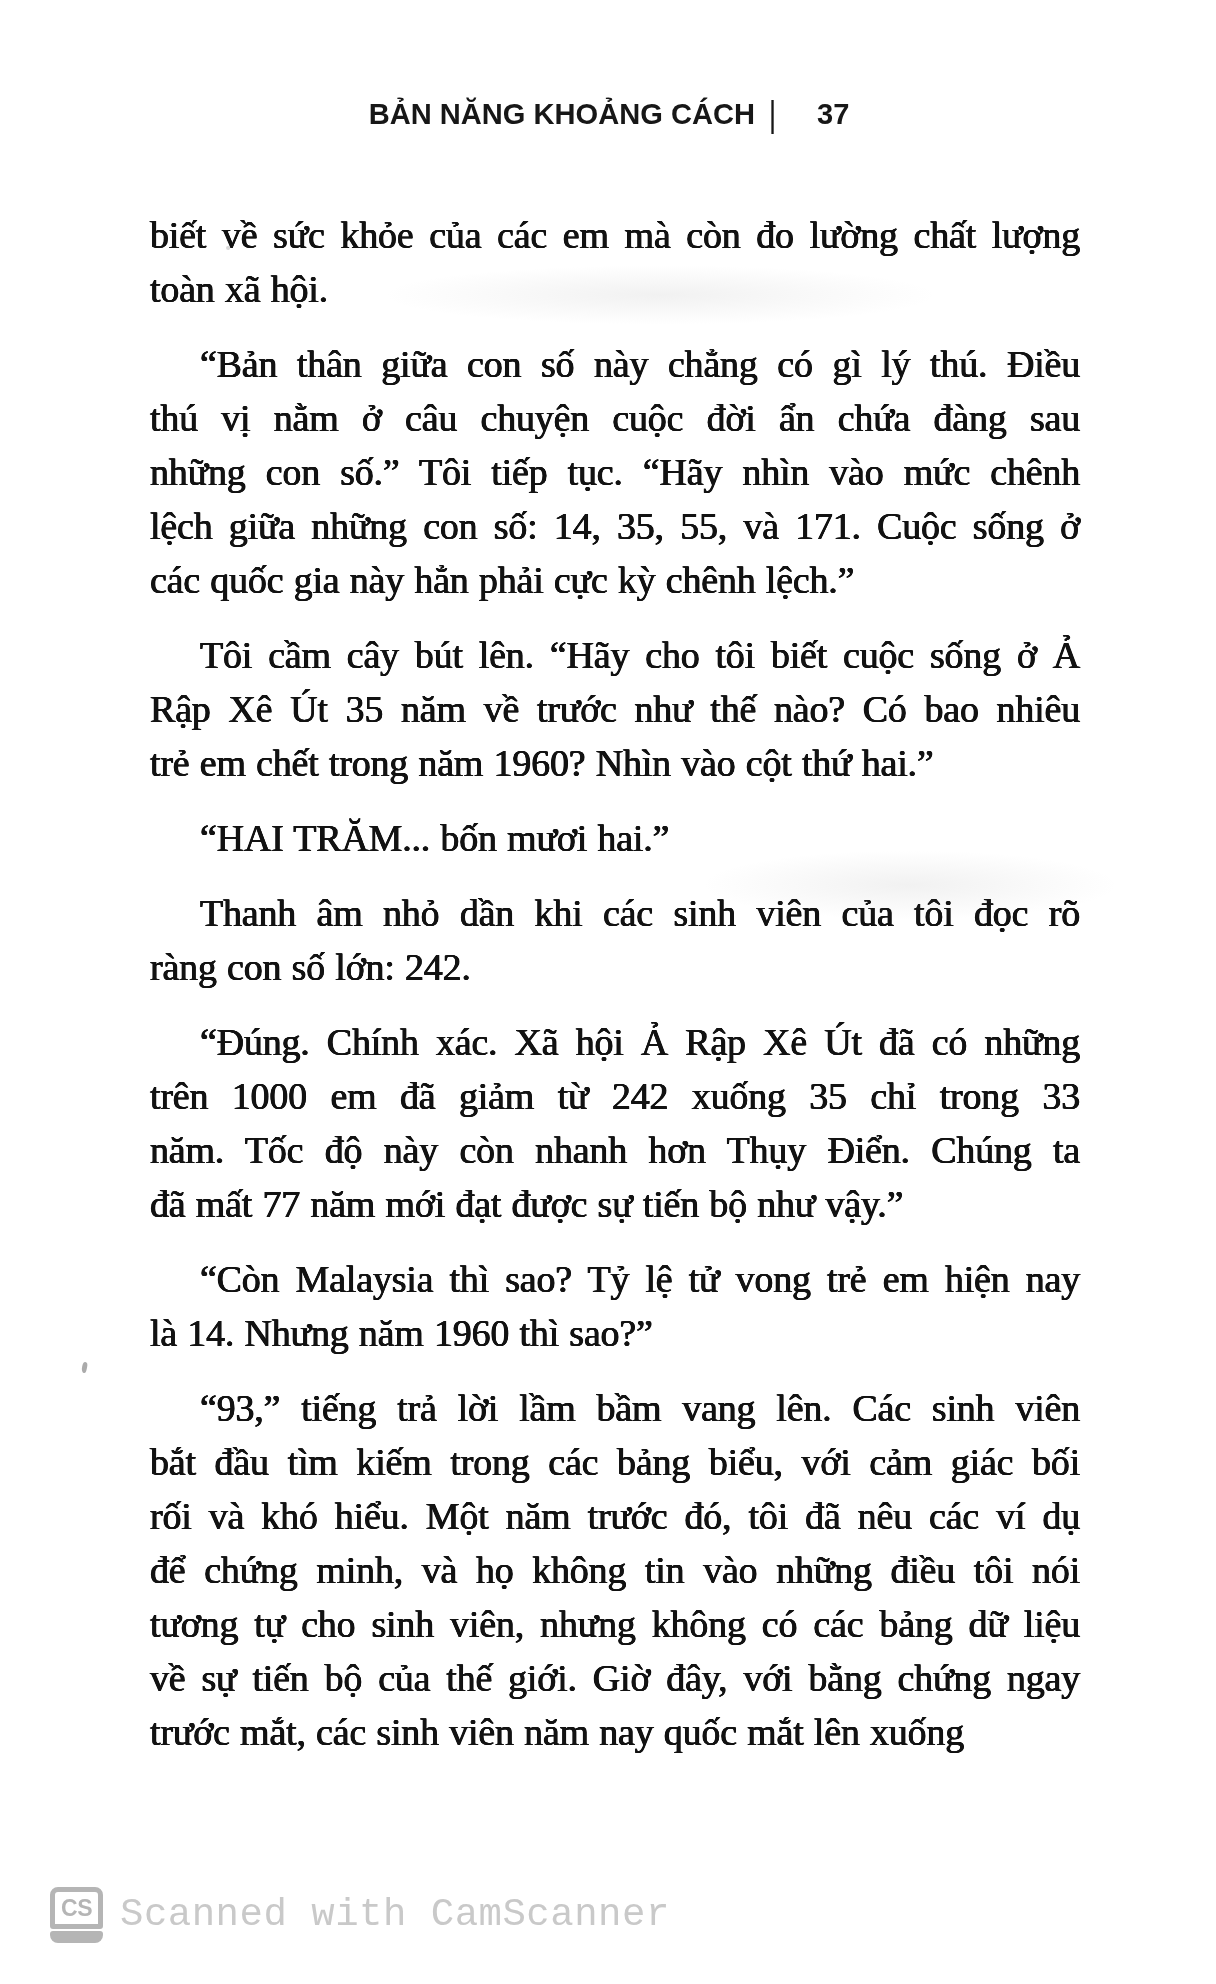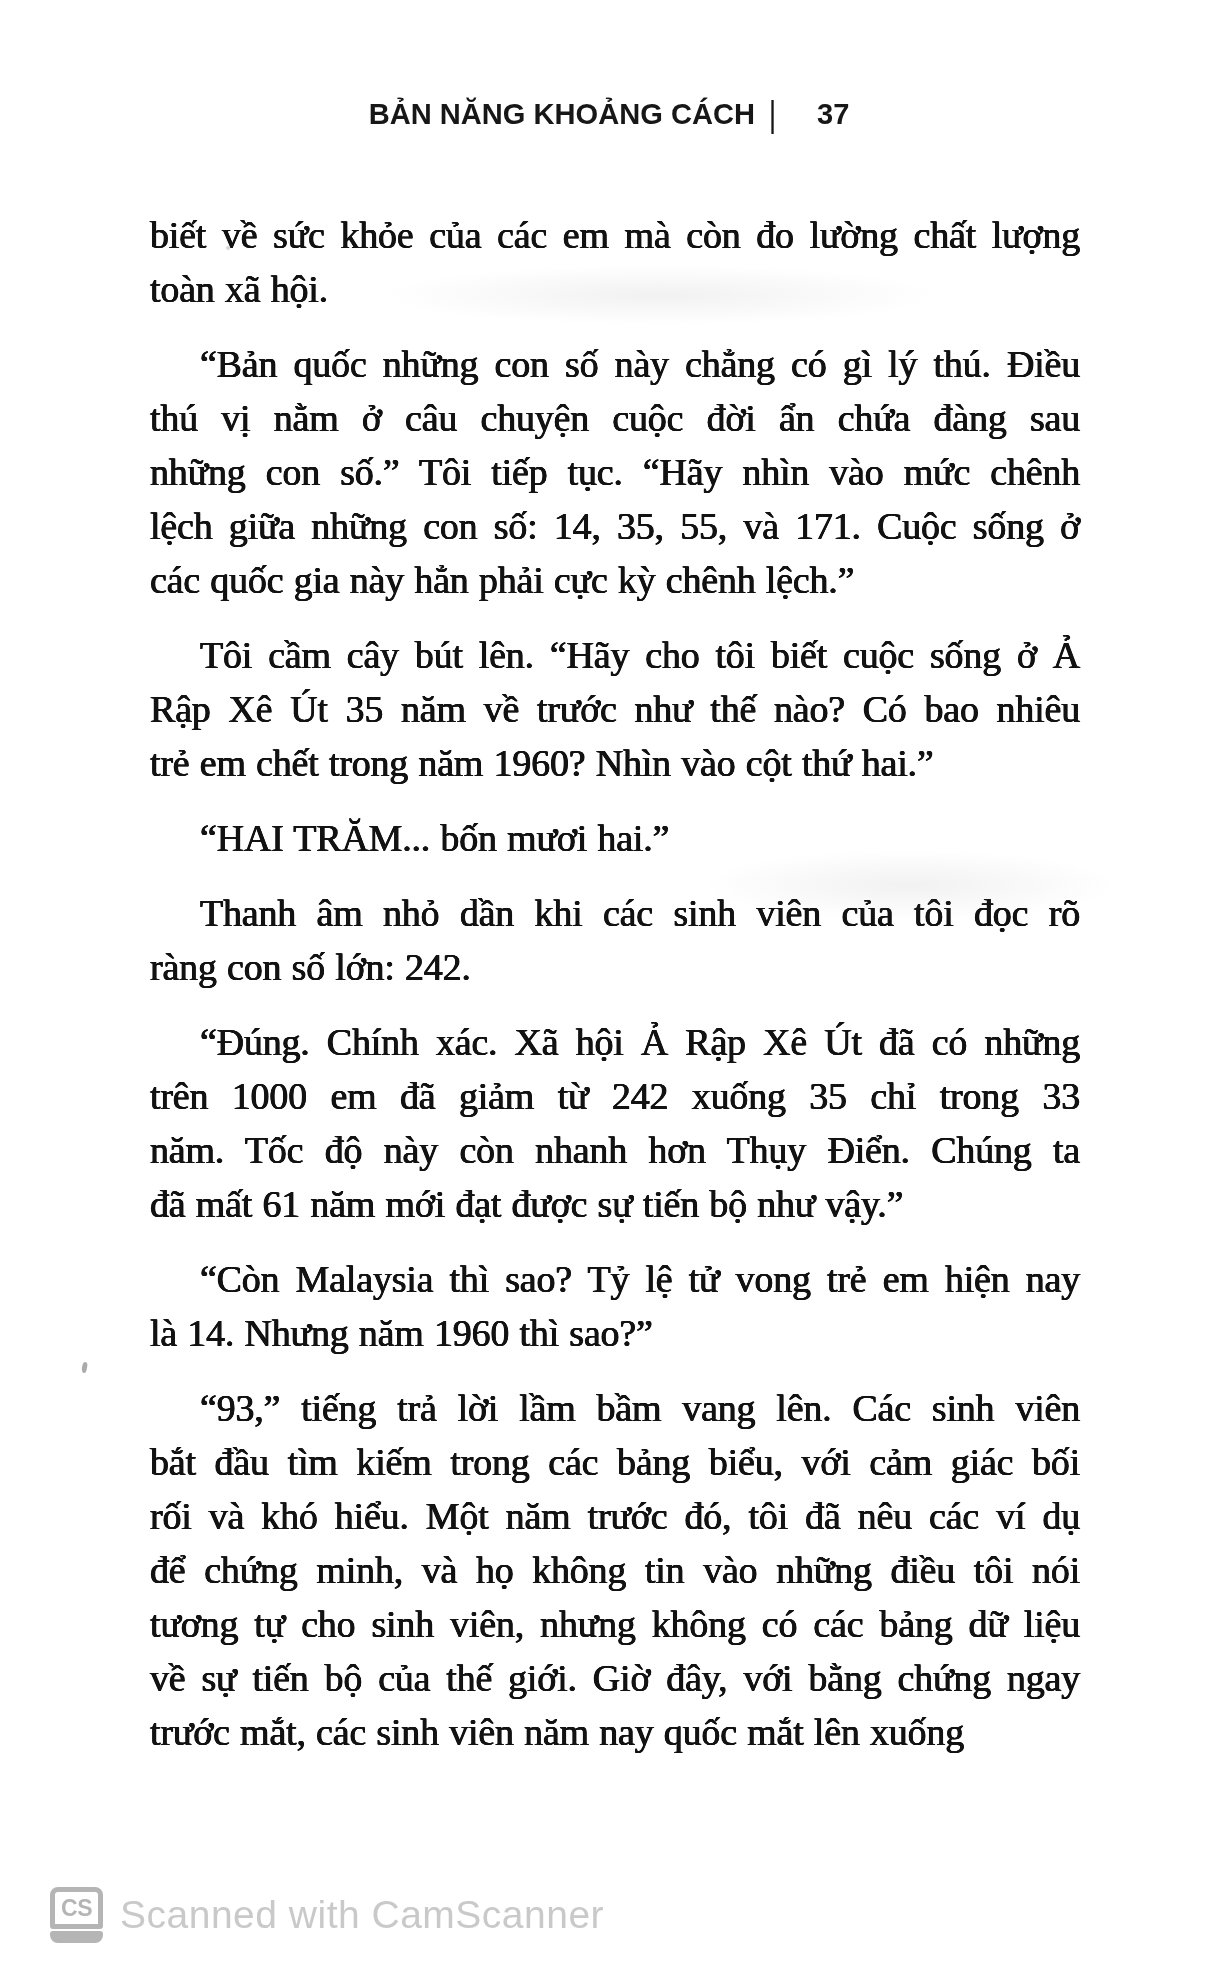--- a/index.html
+++ b/index.html
@@ -88,53 +88,53 @@
     color: #b5b5b5;
     line-height: 1;
   }
   .cs-base {
     width: 53px; height: 12px;
     margin-top: 2px;
     background: #b5b5b5;
     border-radius: 3px 3px 8px 8px;
   }
   .watermark-text {
-    font-family: Liberation Sans, sans-serif;
+    font-family: Liberation Mono, monospace;
     font-size: 39px;
     font-weight: 400;
     color: #c9c9c9;
     letter-spacing: 0.5px;
     white-space: nowrap;
   }
 </style>
 </head>
 <body>
 
 <div class="page-header">
   <span>BẢN NĂNG KHOẢNG CÁCH</span><span class="divider">|</span><span class="pageno">37</span>
 </div>
 
 <div class="text-block">
     <div class="line">biết về sức khỏe của các em mà còn đo lường chất lượng</div>
     <div class="line last">toàn xã hội.</div>
-    <div class="line indent par-start">“Bản quốc những con số này chẳng có gì lý thú. Điều</div>
+    <div class="line indent par-start">“Bản thân giữa con số này chẳng có gì lý thú. Điều</div>
     <div class="line">thú vị nằm ở câu chuyện cuộc đời ẩn chứa đàng sau</div>
     <div class="line">những con số.” Tôi tiếp tục. “Hãy nhìn vào mức chênh</div>
     <div class="line">lệch giữa những con số: 14, 35, 55, và 171. Cuộc sống ở</div>
     <div class="line last">các quốc gia này hẳn phải cực kỳ chênh lệch.”</div>
     <div class="line indent par-start">Tôi cầm cây bút lên. “Hãy cho tôi biết cuộc sống ở Ả</div>
     <div class="line">Rập Xê Út 35 năm về trước như thế nào? Có bao nhiêu</div>
     <div class="line last">trẻ em chết trong năm 1960? Nhìn vào cột thứ hai.”</div>
     <div class="line last indent par-start">“HAI TRĂM... bốn mươi hai.”</div>
     <div class="line indent par-start">Thanh âm nhỏ dần khi các sinh viên của tôi đọc rõ</div>
     <div class="line last">ràng con số lớn: 242.</div>
     <div class="line indent par-start">“Đúng. Chính xác. Xã hội Ả Rập Xê Út đã có những</div>
     <div class="line">trên 1000 em đã giảm từ 242 xuống 35 chỉ trong 33</div>
     <div class="line">năm. Tốc độ này còn nhanh hơn Thụy Điển. Chúng ta</div>
-    <div class="line last">đã mất 61 năm mới đạt được sự tiến bộ như vậy.”</div>
+    <div class="line last">đã mất 77 năm mới đạt được sự tiến bộ như vậy.”</div>
     <div class="line indent par-start">“Còn Malaysia thì sao? Tỷ lệ tử vong trẻ em hiện nay</div>
     <div class="line last">là 14. Nhưng năm 1960 thì sao?”</div>
     <div class="line indent par-start">“93,” tiếng trả lời lầm bầm vang lên. Các sinh viên</div>
     <div class="line">bắt đầu tìm kiếm trong các bảng biểu, với cảm giác bối</div>
     <div class="line">rối và khó hiểu. Một năm trước đó, tôi đã nêu các ví dụ</div>
     <div class="line">để chứng minh, và họ không tin vào những điều tôi nói</div>
     <div class="line">tương tự cho sinh viên, nhưng không có các bảng dữ liệu</div>
     <div class="line">về sự tiến bộ của thế giới. Giờ đây, với bằng chứng ngay</div>
     <div class="line last">trước mắt, các sinh viên năm nay quốc mắt lên xuống</div>
   </div>

